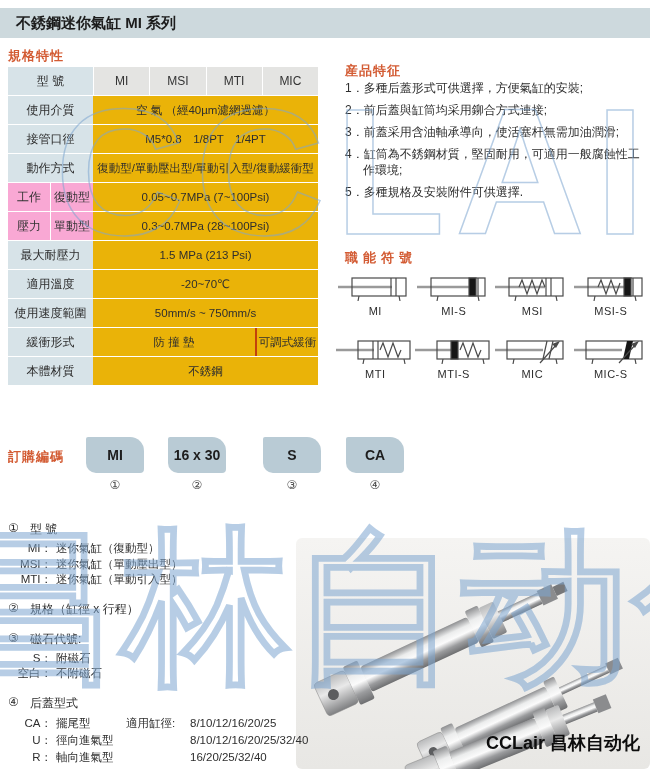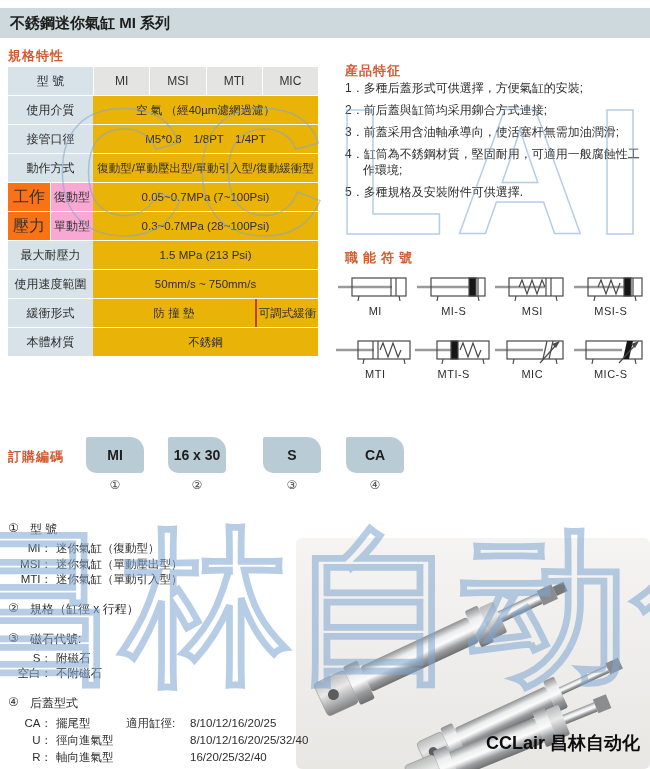--- a/index.html
+++ b/index.html
@@ -4,39 +4,39 @@
 <style>
   * { margin:0; padding:0; box-sizing:border-box; }
   body { background:#fff; }
   .page {
     position:relative; width:650px; height:769px; background:#ffffff;
     overflow:hidden; font-family:"Liberation Sans","DejaVu Sans",sans-serif;
     color:#333;
   }
   .titlebar {
     position:absolute; left:0; top:8px; width:650px; height:30px;
-    background:#cdd9dd; line-height:30px; padding-left:10px;
+    background:#cdd9dd; line-height:30px; padding-left:16px;
     font-size:15px; font-weight:bold; color:#1c1c1c;
   }
   .section-label {
     position:absolute; color:#d35b33; font-weight:bold; font-size:13px;
   }
   #spec-hdr { left:8px; top:47px; letter-spacing:1px; }
   #feat-hdr { left:345px; top:62px; letter-spacing:1px; }
   #sym-hdr  { left:345px; top:249px; letter-spacing:5px; }
   #ord-hdr  { left:8px; top:448px; letter-spacing:1px; }
 
   
   .spec-table { position:absolute; left:8px; top:67px; width:310px; }
   .srow { display:flex; margin-bottom:1px; height:28px; }
   .lc { width:85px; background:#d7e3e8; display:flex; align-items:center; justify-content:center; font-size:12px; color:#2e2e2e; }
   .vc { flex:1; background:#eab308; display:flex; align-items:center; justify-content:center; font-size:11.5px; color:#2e2e2e; text-align:center; }
   .mc { width:56.25px; background:#e4e4e2; border-left:1px solid #fff; display:flex; align-items:center; justify-content:center; font-size:12px; }
   .mc:first-of-type { border-left:none; }
-  .lc2a { width:42px; background:#f97316; display:flex; align-items:center; justify-content:center; font-size:16px; }
+  .lc2a { width:42px; background:#f9a8d4; display:flex; align-items:center; justify-content:center; font-size:12px; }
   .lc2b { width:43px; background:#f9a8d4; border-left:1px solid #fff; display:flex; align-items:center; justify-content:center; font-size:12px; }
   .vc2b { width:63px; flex:none; border-left:2px solid #c2410c;text-align:right; }
 
   
   .features { position:absolute; left:345px; top:80px; width:302px; }
   .feat-item { font-size:12px; line-height:16px; color:#2e2e2e; margin-bottom:6px; padding-left:18px; text-indent:-18px; }
 
   
   .symgrid { position:absolute; left:336px; top:272px; width:314px; display:grid; grid-template-columns:repeat(4,1fr); row-gap:18px; }
   .symcell { display:flex; flex-direction:column; align-items:center; }
@@ -107,20 +107,24 @@
       <div class="vc">0.05~0.7MPa (7~100Psi)</div>
     </div>
     <div class="srow">
       <div class="lc2a">壓力</div>
       <div class="lc2b">單動型</div>
       <div class="vc">0.3~0.7MPa (28~100Psi)</div>
     </div>
     <div class="srow">
       <div class="lc">最大耐壓力</div>
       <div class="vc">1.5 MPa (213 Psi)</div>
+    </div>
+    <div class="srow">
+      <div class="lc">適用溫度</div>
+      <div class="vc">-20~70℃</div>
     </div>
     <div class="srow">
       <div class="lc">使用速度範圍</div>
       <div class="vc">50mm/s ~ 750mm/s</div>
     </div>
     <div class="srow">
       <div class="lc">緩衝形式</div>
       <div class="vc">防 撞 墊</div>
       <div class="vc vc2b">可調式緩衝</div>
     </div>

